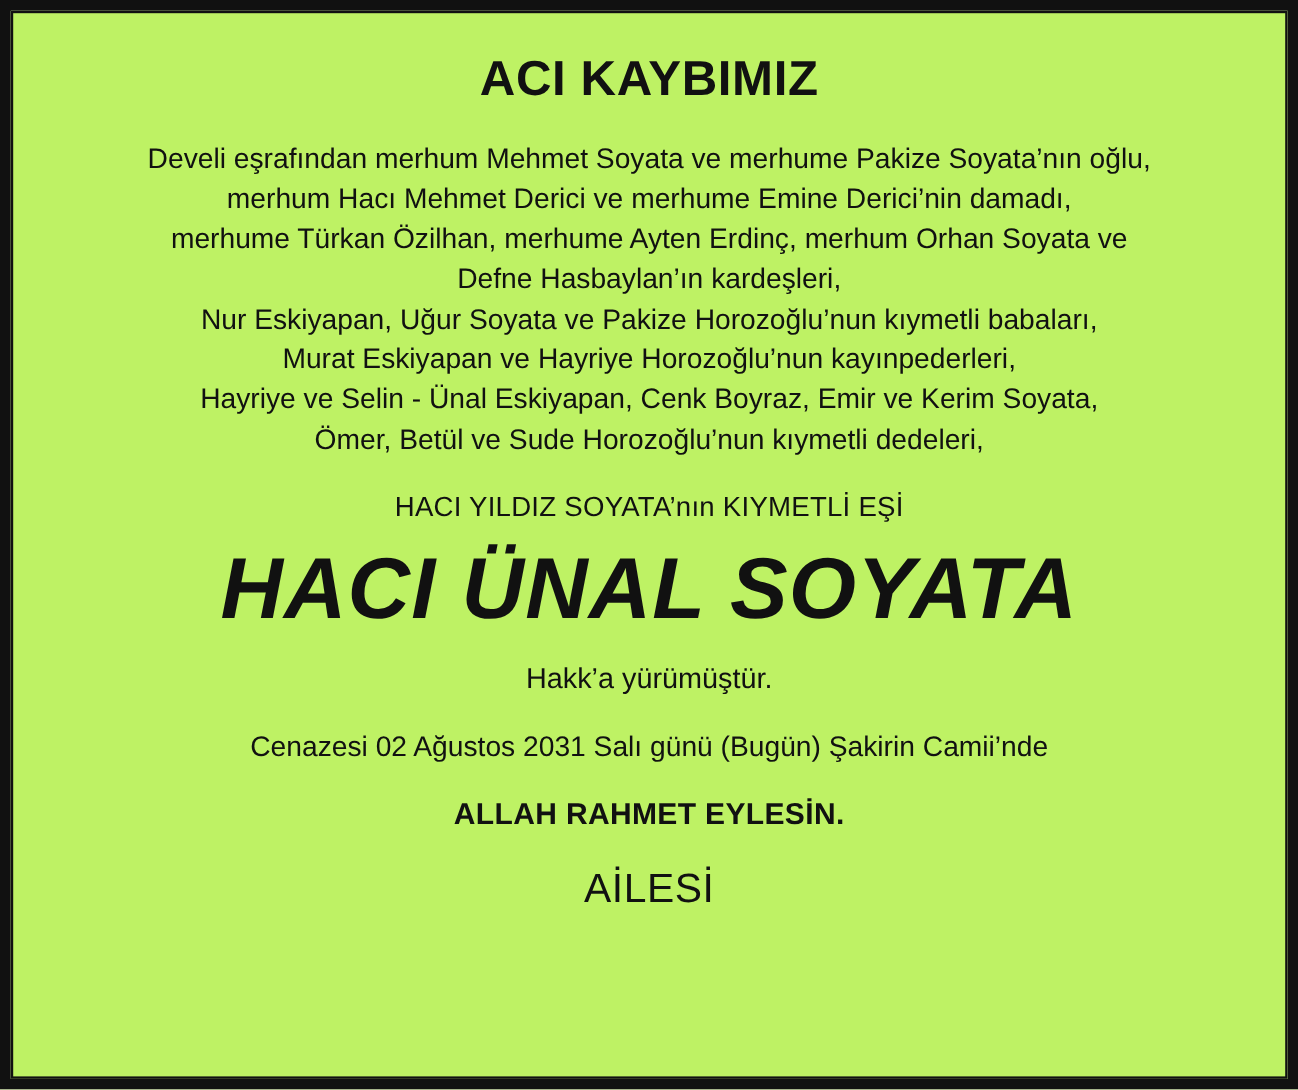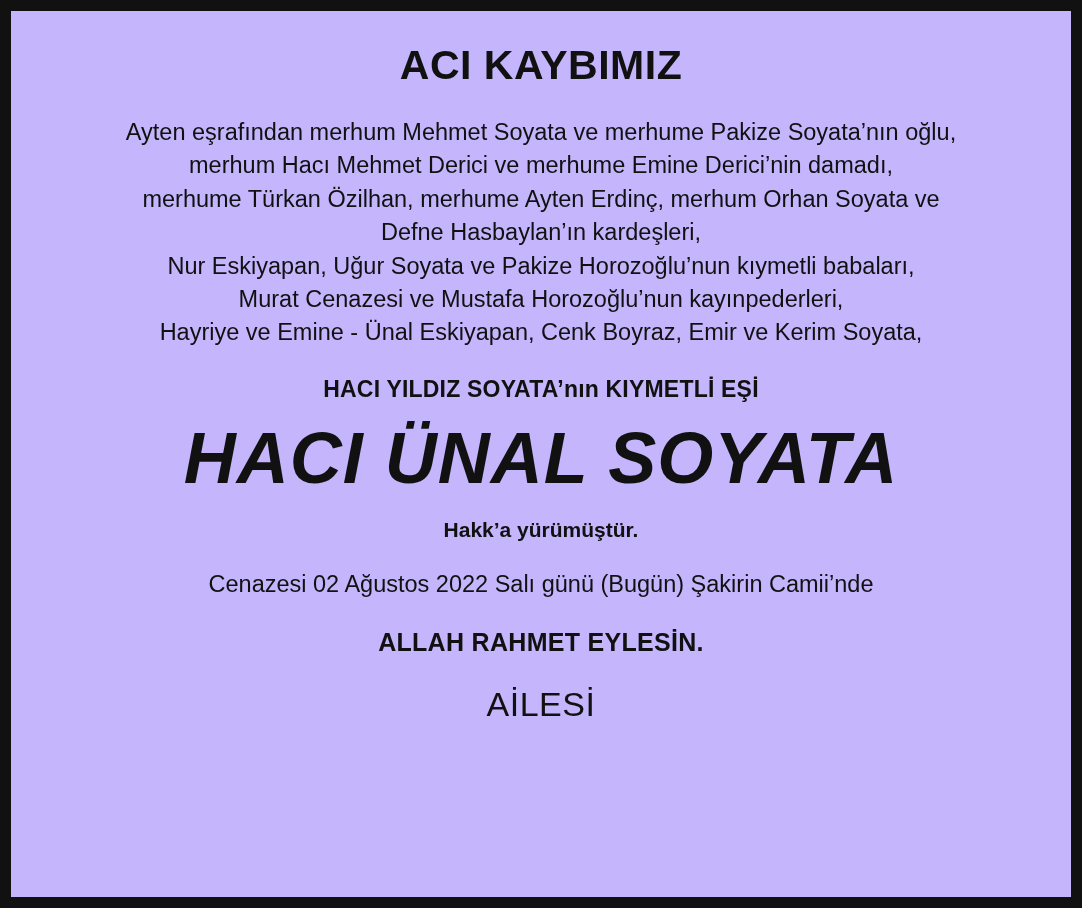--- a/index.html
+++ b/index.html
@@ -20,21 +20,21 @@
     height: 908px;
     border: 9px solid #111111;
     padding: 0;
     background: #ffffff;
   }
   .notice-inner {
     box-sizing: border-box;
     width: 100%;
     height: 100%;
     border: 2px solid #111111;
-    background: #c4b5fd;
+    background: #bef264;
     padding: 26px 30px 20px 30px;
     text-align: center;
     display: block;
   }
   .headline {
     font-size: 41px;
     font-weight: bold;
     letter-spacing: 0.5px;
     line-height: 1.1;
     margin: 6px 0 28px 0;
@@ -44,35 +44,35 @@
     line-height: 1.42;
     font-weight: normal;
     margin: 0 auto 26px auto;
     max-width: 960px;
   }
   .relatives div {
     white-space: nowrap;
   }
   .spouse-line {
     font-size: 23px;
-    font-weight: bold;
+    font-weight: normal;
     margin: 0 0 18px 0;
     letter-spacing: 0.2px;
   }
   .deceased-name {
     font-size: 72px;
     font-weight: bold;
     letter-spacing: 1px;
     line-height: 1.05;
     margin: 4px 0 22px 0;
     font-style: italic;
   }
   .passing {
-    font-size: 21px;
-    font-weight: bold;
+    font-size: 24px;
+    font-weight: normal;
     margin: 18px 0 26px 0;
   }
   .funeral {
     font-size: 23.5px;
     line-height: 1.42;
     font-weight: normal;
     margin: 0 auto 26px auto;
     max-width: 900px;
   }
   .funeral div {
@@ -93,37 +93,38 @@
 </style>
 </head>
 <body>
 
 <div class="notice-frame">
   <div class="notice-inner">
 
     <div class="headline">ACI KAYBIMIZ</div>
 
     <div class="relatives">
-      <div>Ayten eşrafından merhum Mehmet Soyata ve merhume Pakize Soyata’nın oğlu,</div>
+      <div>Develi eşrafından merhum Mehmet Soyata ve merhume Pakize Soyata’nın oğlu,</div>
       <div>merhum Hacı Mehmet Derici ve merhume Emine Derici’nin damadı,</div>
       <div>merhume Türkan Özilhan, merhume Ayten Erdinç, merhum Orhan Soyata ve</div>
       <div>Defne Hasbaylan’ın kardeşleri,</div>
       <div>Nur Eskiyapan, Uğur Soyata ve Pakize Horozoğlu’nun kıymetli babaları,</div>
-      <div>Murat Cenazesi ve Mustafa Horozoğlu’nun kayınpederleri,</div>
-      <div>Hayriye ve Emine - Ünal Eskiyapan, Cenk Boyraz, Emir ve Kerim Soyata,</div>
+      <div>Murat Eskiyapan ve Hayriye Horozoğlu’nun kayınpederleri,</div>
+      <div>Hayriye ve Selin - Ünal Eskiyapan, Cenk Boyraz, Emir ve Kerim Soyata,</div>
+      <div>Ömer, Betül ve Sude Horozoğlu’nun kıymetli dedeleri,</div>
     </div>
 
     <div class="spouse-line">HACI YILDIZ SOYATA’nın KIYMETLİ EŞİ</div>
 
     <div class="deceased-name">HACI ÜNAL SOYATA</div>
 
     <div class="passing">Hakk’a yürümüştür.</div>
 
     <div class="funeral">
-      <div>Cenazesi 02 Ağustos 2022 Salı günü (Bugün) Şakirin Camii’nde</div>
+      <div>Cenazesi 02 Ağustos 2031 Salı günü (Bugün) Şakirin Camii’nde</div>
     </div>
 
     <div class="blessing">ALLAH RAHMET EYLESİN.</div>
 
     <div class="family">AİLESİ</div>
 
   </div>
 </div>
 
 </body></html>

